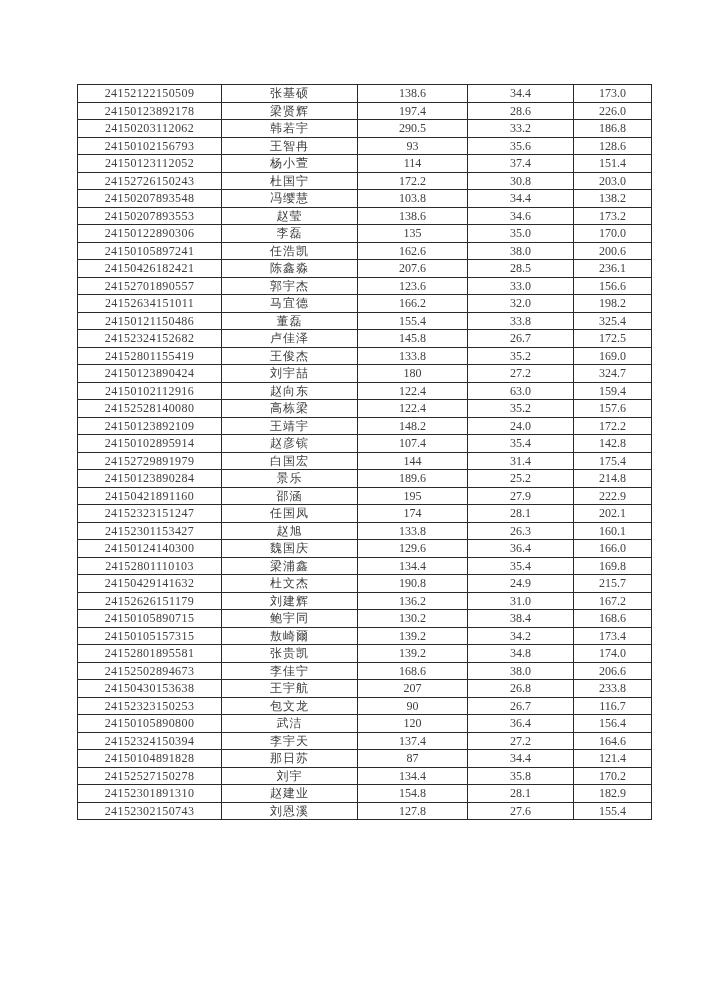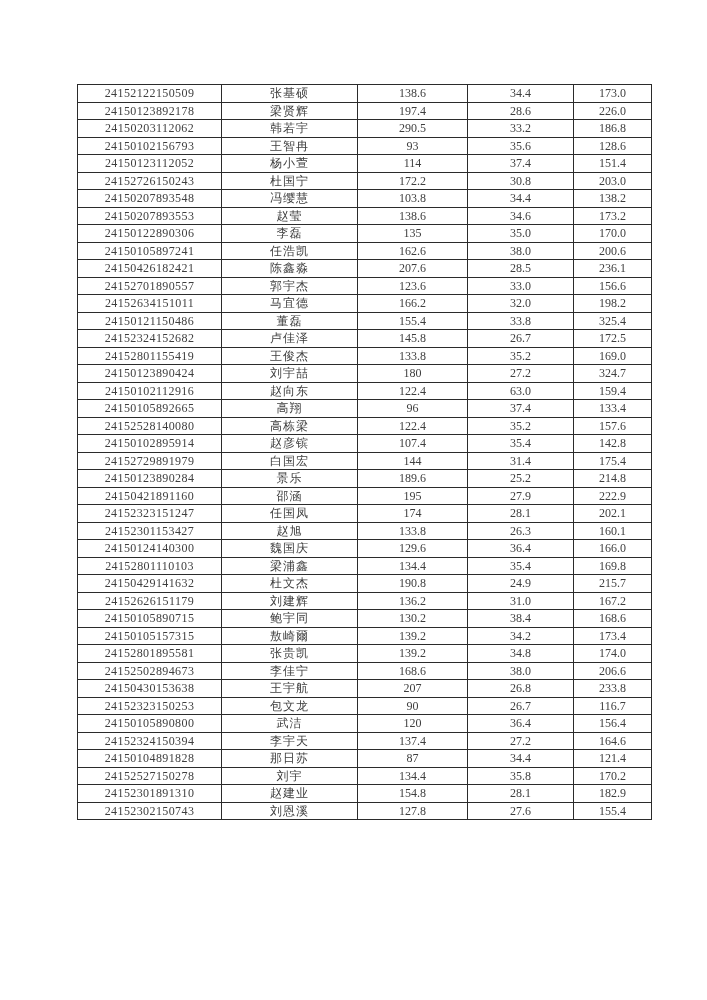--- a/index.html
+++ b/index.html
@@ -175,34 +175,34 @@
           <td class="total-cell">324.7</td>
         </tr>
         <tr>
           <td class="id-cell">24150102112916</td>
           <td class="name-cell">赵向东</td>
           <td class="score1-cell">122.4</td>
           <td class="score2-cell">63.0</td>
           <td class="total-cell">159.4</td>
         </tr>
         <tr>
-          <td class="id-cell">24150105892665</td>
-          <td class="name-cell">高翔</td>
-          <td class="score1-cell">96</td>
-          <td class="score2-cell">37.4</td>
-          <td class="total-cell">133.4</td>
-        </tr>
-        <tr>
           <td class="id-cell">24152528140080</td>
           <td class="name-cell">高栋梁</td>
           <td class="score1-cell">122.4</td>
           <td class="score2-cell">35.2</td>
           <td class="total-cell">157.6</td>
         </tr>
         <tr>
+          <td class="id-cell">24150123892109</td>
+          <td class="name-cell">王靖宇</td>
+          <td class="score1-cell">148.2</td>
+          <td class="score2-cell">24.0</td>
+          <td class="total-cell">172.2</td>
+        </tr>
+        <tr>
           <td class="id-cell">24150102895914</td>
           <td class="name-cell">赵彦镔</td>
           <td class="score1-cell">107.4</td>
           <td class="score2-cell">35.4</td>
           <td class="total-cell">142.8</td>
         </tr>
         <tr>
           <td class="id-cell">24152729891979</td>
           <td class="name-cell">白国宏</td>
           <td class="score1-cell">144</td>

